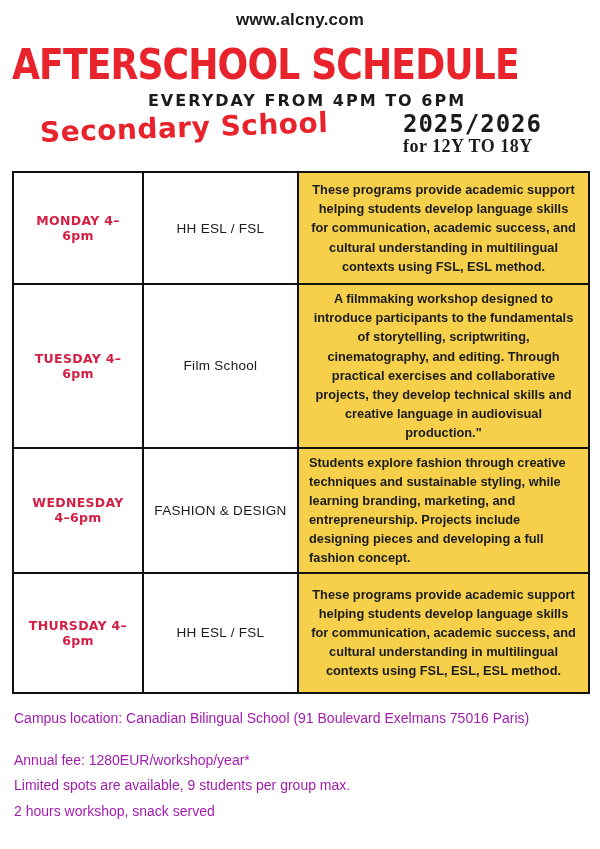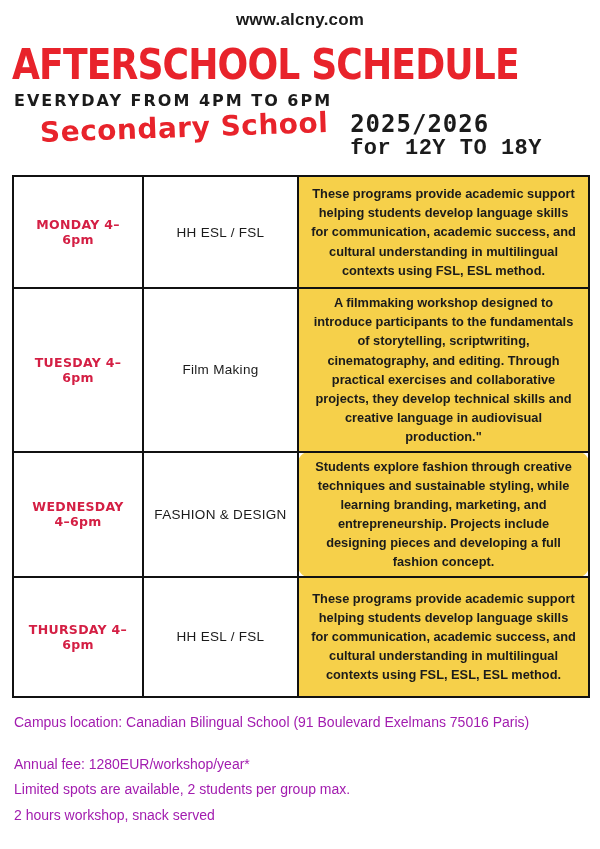--- a/index.html
+++ b/index.html
@@ -28,20 +28,21 @@
     transform-origin:left center;
     white-space:nowrap;
   }
   .subtitle{
     margin:2px 0 0 14px;
     font-family:"DejaVu Sans", sans-serif;
     font-weight:bold;
     font-size:16px;
     letter-spacing:2px;
     white-space:nowrap;
+    text-align:center;
   }
   .row3{
     display:flex;
     justify-content:space-between;
     align-items:flex-start;
     margin:6px 58px 0 40px;
   }
   .school-name{
     font-family:"DejaVu Sans", sans-serif;
     font-weight:800;
@@ -57,23 +58,23 @@
     margin-top:-6px;
   }
   .year-label{
     font-family:"DejaVu Sans Mono", monospace;
     font-weight:bold;
     font-size:24px;
     letter-spacing:1px;
     white-space:nowrap;
   }
   .age-range{
-    font-family:Liberation Mono, monospace;
+    font-family:Liberation Serif, serif;
     font-weight:800;
-    font-size:22px;
+    font-size:18px;
     letter-spacing:0.5px;
     margin-top:-2px;
     white-space:nowrap;
   }
   table.schedule{
     margin:14px 12px 0 12px;
     width:576px;
     border-collapse:collapse;
     table-layout:fixed;
   }
@@ -102,21 +103,21 @@
     border-radius:32px;
   }
   td.desc-cell{
     background:#f6d04a;
     font-weight:bold;
     font-size:12.8px;
     line-height:1.5;
     text-align:center;
     padding:10px 13px;
   }
-  td.desc-cell.align-left{text-align:center;border-radius:11px;}
+  td.desc-cell.align-left{text-align:left;}
   tr.r1{height:112px;}
   tr.r2{height:155px;}
   tr.r3{height:102px;}
   tr.r4{height:120px;}
   .footer{
     margin:16px 14px 4px 14px;
     font-size:14px;
     color:#a21caf;
   }
   .footer .campus{margin:0 0 24px 0;}
@@ -146,34 +147,34 @@
       <col class="c-desc">
   </colgroup>
   <tbody>
     <tr class="r1">
       <td class="day-cell">MONDAY 4–6pm</td>
       <td class="activity-cell">HH ESL / FSL</td>
       <td class="desc-cell">These programs provide academic support helping students develop language skills for communication, academic success, and cultural understanding in multilingual contexts using FSL, ESL method.</td>
     </tr>
     <tr class="r2">
       <td class="day-cell">TUESDAY 4–6pm</td>
-      <td class="activity-cell">Film Making</td>
+      <td class="activity-cell">Film School</td>
       <td class="desc-cell">A filmmaking workshop designed to introduce participants to the fundamentals of storytelling, scriptwriting, cinematography, and editing. Through practical exercises and collaborative projects, they develop technical skills and creative language in audiovisual production."</td>
     </tr>
     <tr class="r3">
       <td class="day-cell">WEDNESDAY 4–6pm</td>
       <td class="activity-cell">FASHION &amp; DESIGN</td>
       <td class="desc-cell align-left">Students explore fashion through creative techniques and sustainable styling, while learning branding, marketing, and entrepreneurship. Projects include designing pieces and developing a full fashion concept.</td>
     </tr>
     <tr class="r4">
       <td class="day-cell">THURSDAY 4–6pm</td>
       <td class="activity-cell">HH ESL / FSL</td>
       <td class="desc-cell">These programs provide academic support helping students develop language skills for communication, academic success, and cultural understanding in multilingual contexts using FSL, ESL, ESL method.</td>
     </tr>
   </tbody>
 </table>
 
 <div class="footer">
   <p class="campus">Campus location: Canadian Bilingual School (91 Boulevard Exelmans 75016 Paris)</p>
   <p class="line">Annual fee: 1280EUR/workshop/year*</p>
-  <p class="line">Limited spots are available, 2 students per group max.</p>
+  <p class="line">Limited spots are available, 9 students per group max.</p>
   <p class="line">2 hours workshop, snack served</p>
 </div>
 
 </body></html>

